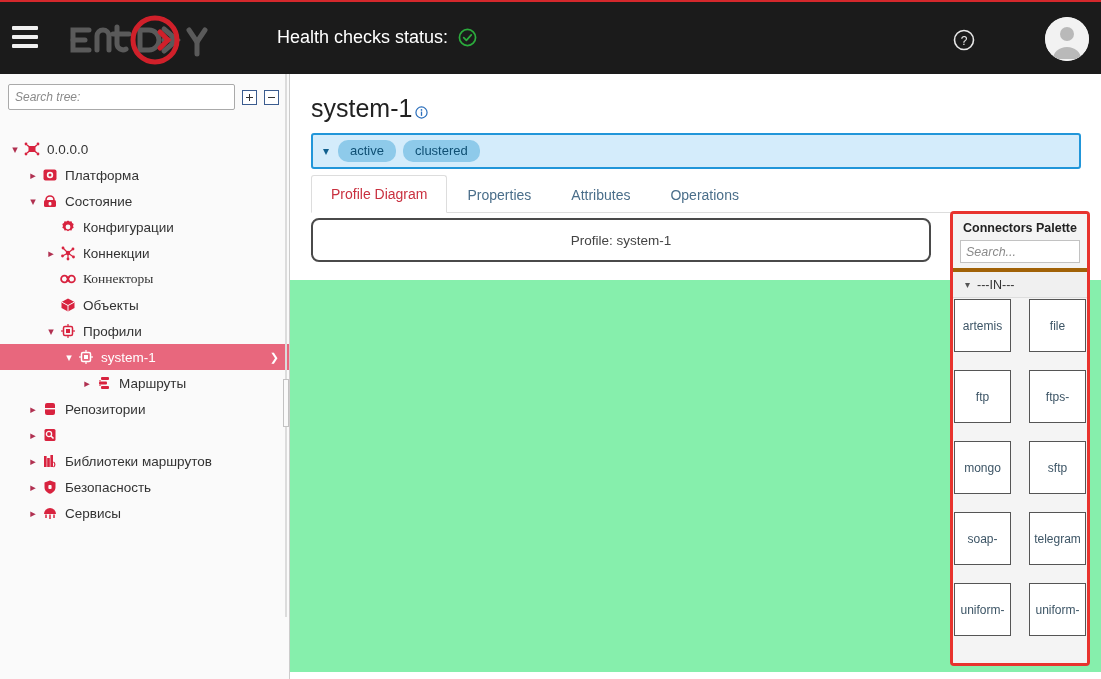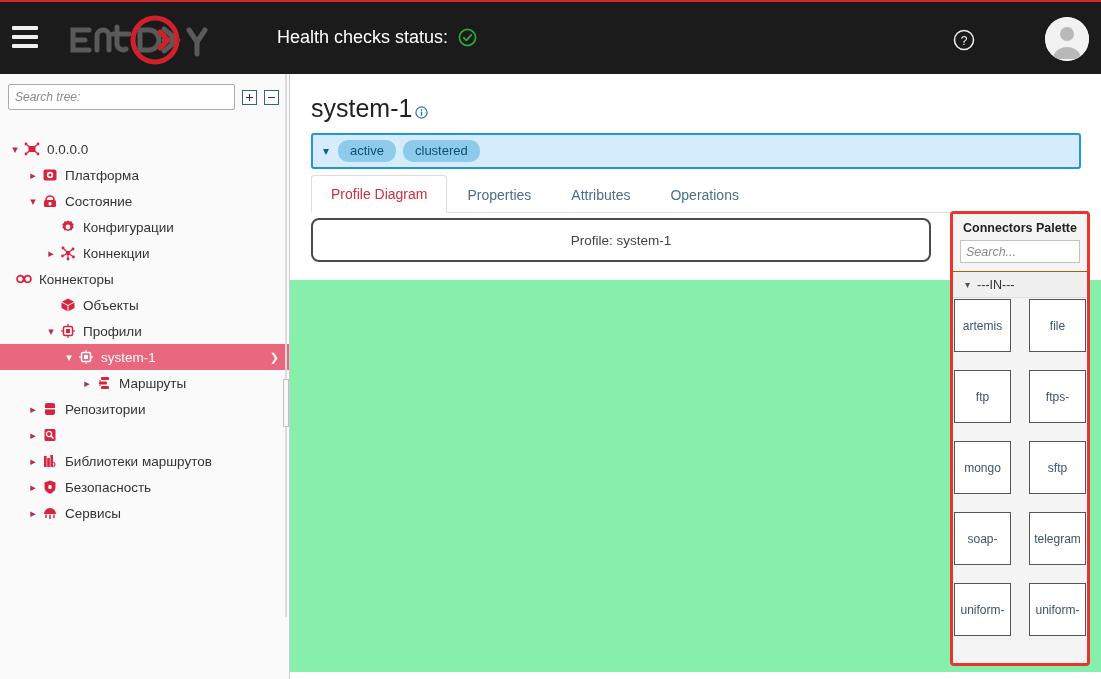--- a/index.html
+++ b/index.html
@@ -191,21 +191,21 @@
   #palette {
     position: absolute; left: 950px; top: 211px;
     width: 140px; height: 455px;
     border: 3px solid #e8332e;
     border-radius: 4px;
     background: #f4f4f4;
     overflow: hidden;
   }
   #palette-header {
     height: 58px; background: #f4f4f4;
-    border-bottom: 1px solid #a16207;
+    border-bottom: 4px solid #a16207;
     padding: 7px 7px 0 7px;
   }
   #palette-title {
     font-size: 12.5px; font-weight: bold; color: #222;
     text-align: center; margin-bottom: 5px;
   }
   #palette-search {
     width: 100%; height: 23px;
     border: 1px solid #c2c2c2; background: #ffffff;
     padding: 0 5px; font-size: 12.5px;
@@ -382,21 +382,21 @@
             <circle cx="8" cy="8" r="2.2" fill="#d8233f"></circle>
             <circle cx="3" cy="3" r="1.4" fill="#d8233f"></circle>
             <circle cx="13" cy="4" r="1.4" fill="#d8233f"></circle>
             <circle cx="2.5" cy="11" r="1.4" fill="#d8233f"></circle>
             <circle cx="13.5" cy="12" r="1.4" fill="#d8233f"></circle>
             <circle cx="8" cy="14" r="1.4" fill="#d8233f"></circle>
           </svg>
         </span>
         <span class="lbl">Коннекции</span>
       </div>
-      <div class="tnode" style="">
+      <div class="tnode" style="padding-left: 44px; font-family: Liberation Serif, serif;">
         <span class="caret none">▸</span>
         <span class="ico">
           <svg width="16" height="16" viewBox="0 0 16 16">
             <circle cx="4.5" cy="8" r="3.4" fill="none" stroke="#d8233f" stroke-width="1.8"></circle>
             <circle cx="11.5" cy="8" r="3.4" fill="none" stroke="#d8233f" stroke-width="1.8"></circle>
             <path d="M6.5 6 L9.5 10 M9.5 6 L6.5 10" stroke="#d8233f" stroke-width="1.4"></path>
           </svg>
         </span>
         <span class="lbl">Коннекторы</span>
       </div>

